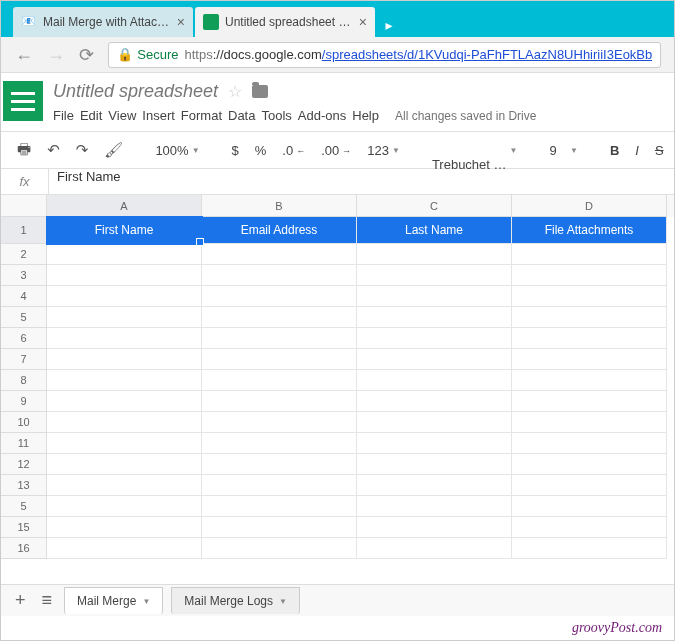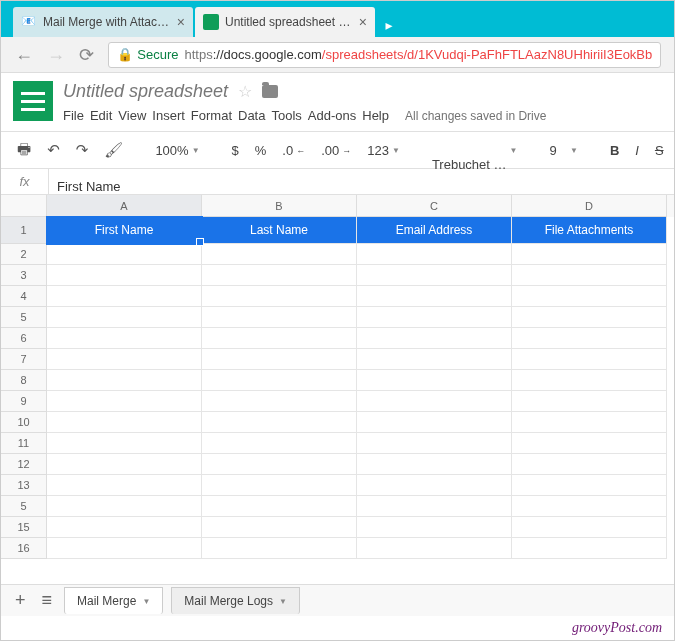--- a/index.html
+++ b/index.html
@@ -12,43 +12,43 @@
     .tab-title { white-space: nowrap; overflow: hidden; text-overflow: ellipsis; flex: 1; }
     .tab-close { margin-left: 6px; color: #666; font-size: 14px; cursor: pointer; }
     .new-tab { color: #fff; width: 24px; height: 24px; display: flex; align-items: center; justify-content: center; font-size: 14px; }
     
     .addr-bar { background: #f2f2f2; height: 36px; display: flex; align-items: center; padding: 0 14px; gap: 14px; border-bottom: 1px solid #ddd; }
     .nav-btn { color: #888; font-size: 18px; cursor: pointer; }
     .url-box { flex: 1; display: flex; align-items: center; background: #fff; border: 1px solid #ccc; border-radius: 3px; height: 26px; padding: 0 8px; font-size: 13px; }
     .secure { color: #0a8043; display: flex; align-items: center; gap: 4px; margin-right: 6px; }
     .url-text { color: #333; white-space: nowrap; overflow: hidden; }
     .url-host { color: #333; }
-    .url-path { color: #ef4444; }
-    
-    .app-header { padding: 8px 10px 0 12px; display: flex; gap: 10px; }
+    .url-path { color: #1d4ed8; text-decoration: underline; }
+    
+    .app-header { padding: 8px 10px 0 2px; display: flex; gap: 10px; }
     .logo { width: 40px; height: 40px; background: #0f9d58; display: flex; flex-direction: column; justify-content: space-around; padding: 8px; }
     .logo-row { height: 3px; background: #fff; }
     .doc-title-row { display: flex; align-items: center; gap: 10px; }
     .doc-title { font-size: 18px; color: #777; font-style: italic; }
     .star { color: #ccc; font-size: 16px; }
     .folder { width: 16px; height: 13px; background: #888; border-radius: 2px; position: relative; }
     .folder:before { content: ''; position: absolute; top: -3px; left: 0; width: 7px; height: 3px; background: #888; border-radius: 2px 2px 0 0; }
     
     .menu-bar { display: flex; gap: 6px; padding: 6px 0 8px 0; font-size: 13px; color: #444; align-items: center; }
     .menu-item { cursor: pointer; }
     .save-status { color: #737373; font-size: 12px; margin-left: 10px; }
     
     .toolbar { border-top: 1px solid #e0e0e0; border-bottom: 1px solid #e0e0e0; height: 38px; display: flex; align-items: center; padding: 0 10px; gap: 4px; }
     .tb-sep { width: 1px; height: 20px; background: #ddd; margin: 0 6px; }
     .tb-btn { padding: 4px 6px; color: #444; font-size: 13px; cursor: pointer; display: flex; align-items: center; gap: 3px; }
     .tb-icon { font-size: 15px; color: #555; }
     .dd-arrow { font-size: 8px; color: #888; }
     .font-name { min-width: 70px; white-space: nowrap; overflow: hidden; text-overflow: ellipsis; margin-top: 28px; }
     
-    .fx-bar { display: flex; align-items: flex-end; height: 26px; border-bottom: 1px solid #e0e0e0; font-size: 13px; }
+    .fx-bar { display: flex; align-items: flex-start; height: 26px; border-bottom: 1px solid #e0e0e0; font-size: 13px; }
     .fx-label { width: 48px; text-align: center; font-style: italic; color: #888; border-right: 1px solid #e0e0e0; height: 100%; display: flex; align-items: center; justify-content: center; }
     .fx-value { padding-left: 8px; color: #333; }
     
     .grid { display: flex; flex-direction: column; }
     .col-headers { display: flex; height: 22px; background: #f8f8f8; }
     .corner { width: 46px; border-right: 1px solid #ddd; border-bottom: 1px solid #ddd; background: #f8f8f8; }
     .col-h { width: 155px; border-right: 1px solid #ddd; border-bottom: 1px solid #ddd; display: flex; align-items: center; justify-content: center; font-size: 11px; color: #666; background: #f8f8f8; }
     .col-h.selected { background: #e8eaed; }
     .row { display: flex; height: 21px; }
     .row-h { width: 46px; border-right: 1px solid #ddd; border-bottom: 1px solid #ddd; display: flex; align-items: center; justify-content: center; font-size: 11px; color: #666; background: #f8f8f8; }
@@ -178,22 +178,22 @@
     <div class="corner"></div>
     <div class="col-h selected">A</div>
     <div class="col-h">B</div>
     <div class="col-h">C</div>
     <div class="col-h">D</div>
   </div>
   <div id="rows">
       <div class="row hr">
         <div class="row-h selected">1</div>
         <div class="cell header-cell selected">First Name</div>
+        <div class="cell header-cell">Email Address</div>
         <div class="cell header-cell">Last Name</div>
-        <div class="cell header-cell">Email Address</div>
         <div class="cell header-cell">File Attachments</div>
       </div>
       <div class="row">
         <div class="row-h">2</div>
         <div class="cell"></div>
         <div class="cell"></div>
         <div class="cell"></div>
         <div class="cell"></div>
       </div>
       <div class="row">

